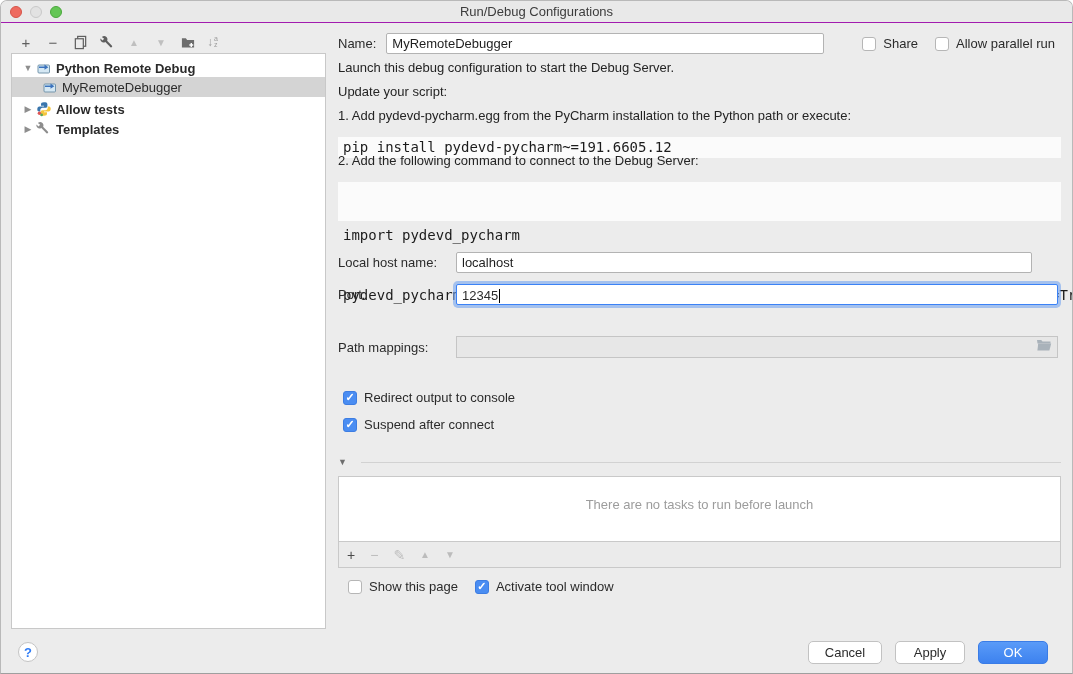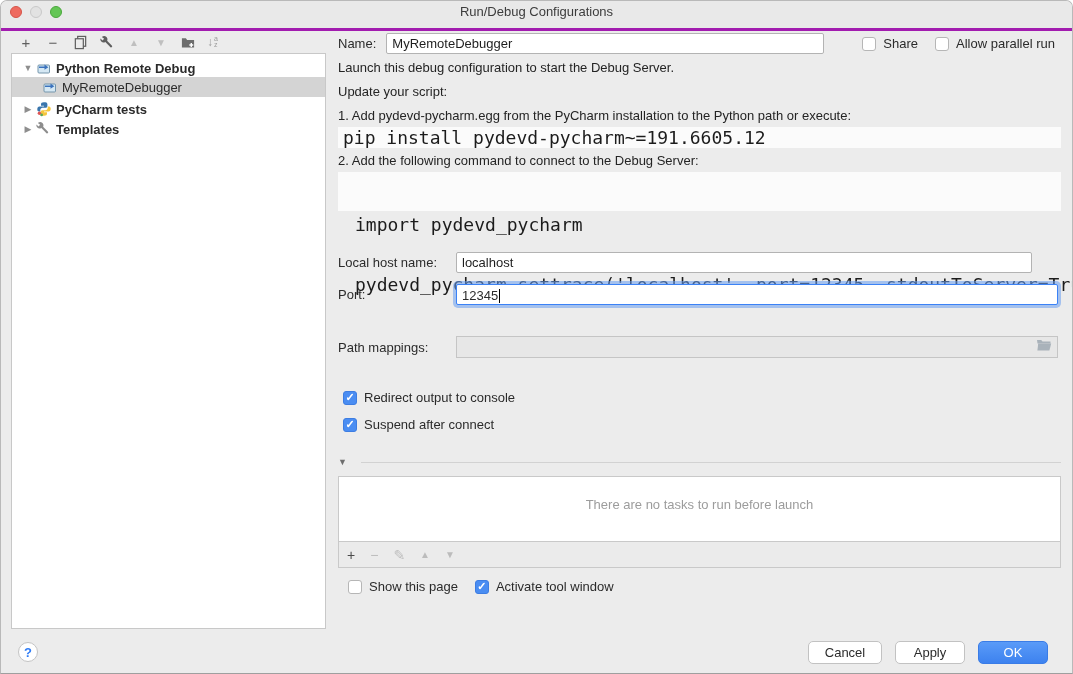--- a/index.html
+++ b/index.html
@@ -1,20 +1,20 @@
 <!DOCTYPE html>
 <html><head>
 <meta charset="utf-8">
 <style>
   * { box-sizing: border-box; }
   body { margin:0; background:#ffffff; font-family:"Liberation Sans", sans-serif; font-size:13px; color:#2b2b2b; }
   #window { position:relative; width:1073px; height:674px; background:#ececec; border-radius:7px 7px 0 0; overflow:hidden; border:1px solid #b9b9b9; border-bottom:1px solid #9f9f9f; }
 
   
-  .titlebar { position:absolute; top:0; left:0; right:0; height:30px; background:#e9e9e9; border-bottom:3px solid #a21caf; }
+  .titlebar { position:absolute; top:0; left:0; right:0; height:22px; background:#e9e9e9; border-bottom:1px solid #a21caf; }
   .title { text-align:center; line-height:21px; color:#3c3c3c; font-size:13px; }
   .lights { position:absolute; left:9px; top:5px; display:flex; gap:8px; }
   .light { width:12px; height:12px; border-radius:50%; }
   .light.red   { background:#ee6a5f; border:1px solid #d55348; }
   .light.gray  { background:#e2e2e2; border:1px solid #c8c8c8; }
   .light.green { background:#64c655; border:1px solid #4aa73c; }
 
   
   .tree-toolbar { position:absolute; top:32px; left:17px; display:flex; gap:11px; align-items:center; height:18px; }
   .ticon { width:16px; height:16px; display:flex; align-items:center; justify-content:center; font-size:15px; color:#5f5f5f; }
@@ -32,21 +32,21 @@
   .trow .tlabel { white-space:nowrap; }
   .trow.bold .tlabel { font-weight:bold; }
   .trow.selected { background:#d4d4d4; }
   .trow.child { padding-left:20px; }
 
   
   .rrow { position:absolute; left:337px; display:flex; align-items:center; }
   .flabel { color:#2b2b2b; white-space:nowrap; }
   .tfield { height:21px; background:#ffffff; border:1px solid #b3b3b3; border-radius:2px; padding:0 5px; font-family:"Liberation Sans",sans-serif; font-size:13px; color:#1e1e1e; }
   .desc { position:absolute; left:337px; white-space:nowrap; color:#242424; }
-  .codeblock { position:absolute; left:337px; width:723px; background:#fbfbfb; font-family:"DejaVu Sans Mono","Liberation Mono",monospace; font-size:18px; color:#1c1c1c; white-space:pre; }
+  .codeblock { position:absolute; left:337px; width:723px; background:#fbfbfb; font-family:"DejaVu Sans Mono","Liberation Mono",monospace; font-size:14px; color:#1c1c1c; white-space:pre;margin-top:10px; }
 
   
   .cb { width:14px; height:14px; border-radius:3px; background:#ffffff; border:1px solid #b6b6b6; flex:none; display:flex; align-items:center; justify-content:center; }
   .cb.checked { background:#4a8df2; border-color:#3d7de2; }
   .cb .mark { color:#ffffff; font-size:11px; line-height:1; font-weight:bold; }
   .cb-label { margin-left:7px; white-space:nowrap; }
 
   
   .focusfield { position:relative; height:21px; background:#fff; border:1px solid #3b82f6; border-radius:2px; padding:2px 5px 0; box-shadow:0 0 0 3px rgba(106,158,240,0.55); display:flex; align-items:center; }
   .caret { display:inline-block; width:1px; height:14px; background:#000; margin-left:1px; }
@@ -148,21 +148,21 @@
     <div class="trow bold" style="top:45px;">
       <span class="twist">▶</span>
       <span class="node-ic">
         <svg width="16" height="16" viewBox="0 0 16 16">
           <path d="M7.9 1.2c-2.2 0-2.9.9-2.9 2v1.6h3v.8H3.3c-1.1 0-2 .9-2 2.7 0 1.3.5 2.3 1.7 2.3h1.3V8.9c0-1.2 1-2.2 2.2-2.2h3.1c1 0 1.8-.8 1.8-1.8V3.2c0-1.1-.9-2-1.9-2z" fill="#3a76ad"></path>
           <path d="M8.1 14.8c2.2 0 2.9-.9 2.9-2v-1.6H8v-.8h4.7c1.1 0 2-.9 2-2.7 0-1.3-.5-2.3-1.7-2.3h-1.3v1.7c0 1.2-1 2.2-2.2 2.2H6.4c-1 0-1.8.8-1.8 1.8v1.7c0 1.1.9 2 1.9 2z" fill="#f5c53c"></path>
           <circle cx="3.4" cy="12.2" r="1.7" fill="#e05555"></circle>
           <circle cx="5.6" cy="13.9" r="1.4" fill="#5aa75a"></circle>
         </svg>
       </span>
-      <span class="tlabel">PyCharm tests</span>
+      <span class="tlabel">Allow tests</span>
     </div>
     <div class="trow bold" style="top:65px;">
       <span class="twist">▶</span>
       <span class="node-ic">
         <svg width="15" height="15" viewBox="0 0 16 16">
           <path d="M6.8 5.4 L12.8 11.4 a1.15 1.15 0 0 1 -1.6 1.6 L5.2 7 z" fill="#8d8d8d"></path>
           <path d="M2 2.2 a3.5 3.5 0 0 1 4.9 0 a3.5 3.5 0 0 1 .7 3.9 L5.3 7.6 a3.5 3.5 0 0 1 -3.9 -.7 a3.5 3.5 0 0 1 -.9 -3.3 l2.2 2.2 1.7 -1.7 z" fill="#8d8d8d"></path>
         </svg>
       </span>
       <span class="tlabel">Templates</span>
@@ -178,21 +178,21 @@
     <span style="width:17px;"></span>
     <span class="cb"></span>
     <span class="cb-label">Allow parallel run</span>
   </div>
 
   <div class="desc" style="top:59px;">Launch this debug configuration to start the Debug Server.</div>
   <div class="desc" style="top:83px;">Update your script:</div>
   <div class="desc" style="top:107px;text-align:center;">1. Add pydevd-pycharm.egg from the PyCharm installation to the Python path or execute:</div>
   <div class="codeblock" style="top:126px; height:21px; line-height:21px; padding-left:5px;">pip install pydevd-pycharm~=191.6605.12</div>
   <div class="desc" style="top:152px;">2. Add the following command to connect to the Debug Server:</div>
-  <div class="codeblock" style="top:171px; height:39px; padding:3px 0 0 17px; line-height:20px;">
+  <div class="codeblock" style="top:171px; height:39px; padding:3px 0 0 5px; line-height:20px;">
     <div>import pydevd_pycharm</div>
     <div>pydevd_pycharm.settrace('localhost', port=12345, stdoutToServer=True, stderrToServer=True)</div>
   </div>
 
   <div class="rrow" style="top:251px;">
     <span class="flabel" style="width:118px;">Local host name:</span>
     <input class="tfield" style="width: 576px;" value="localhost">
   </div>
 
   <div class="rrow" style="top:283px;">

